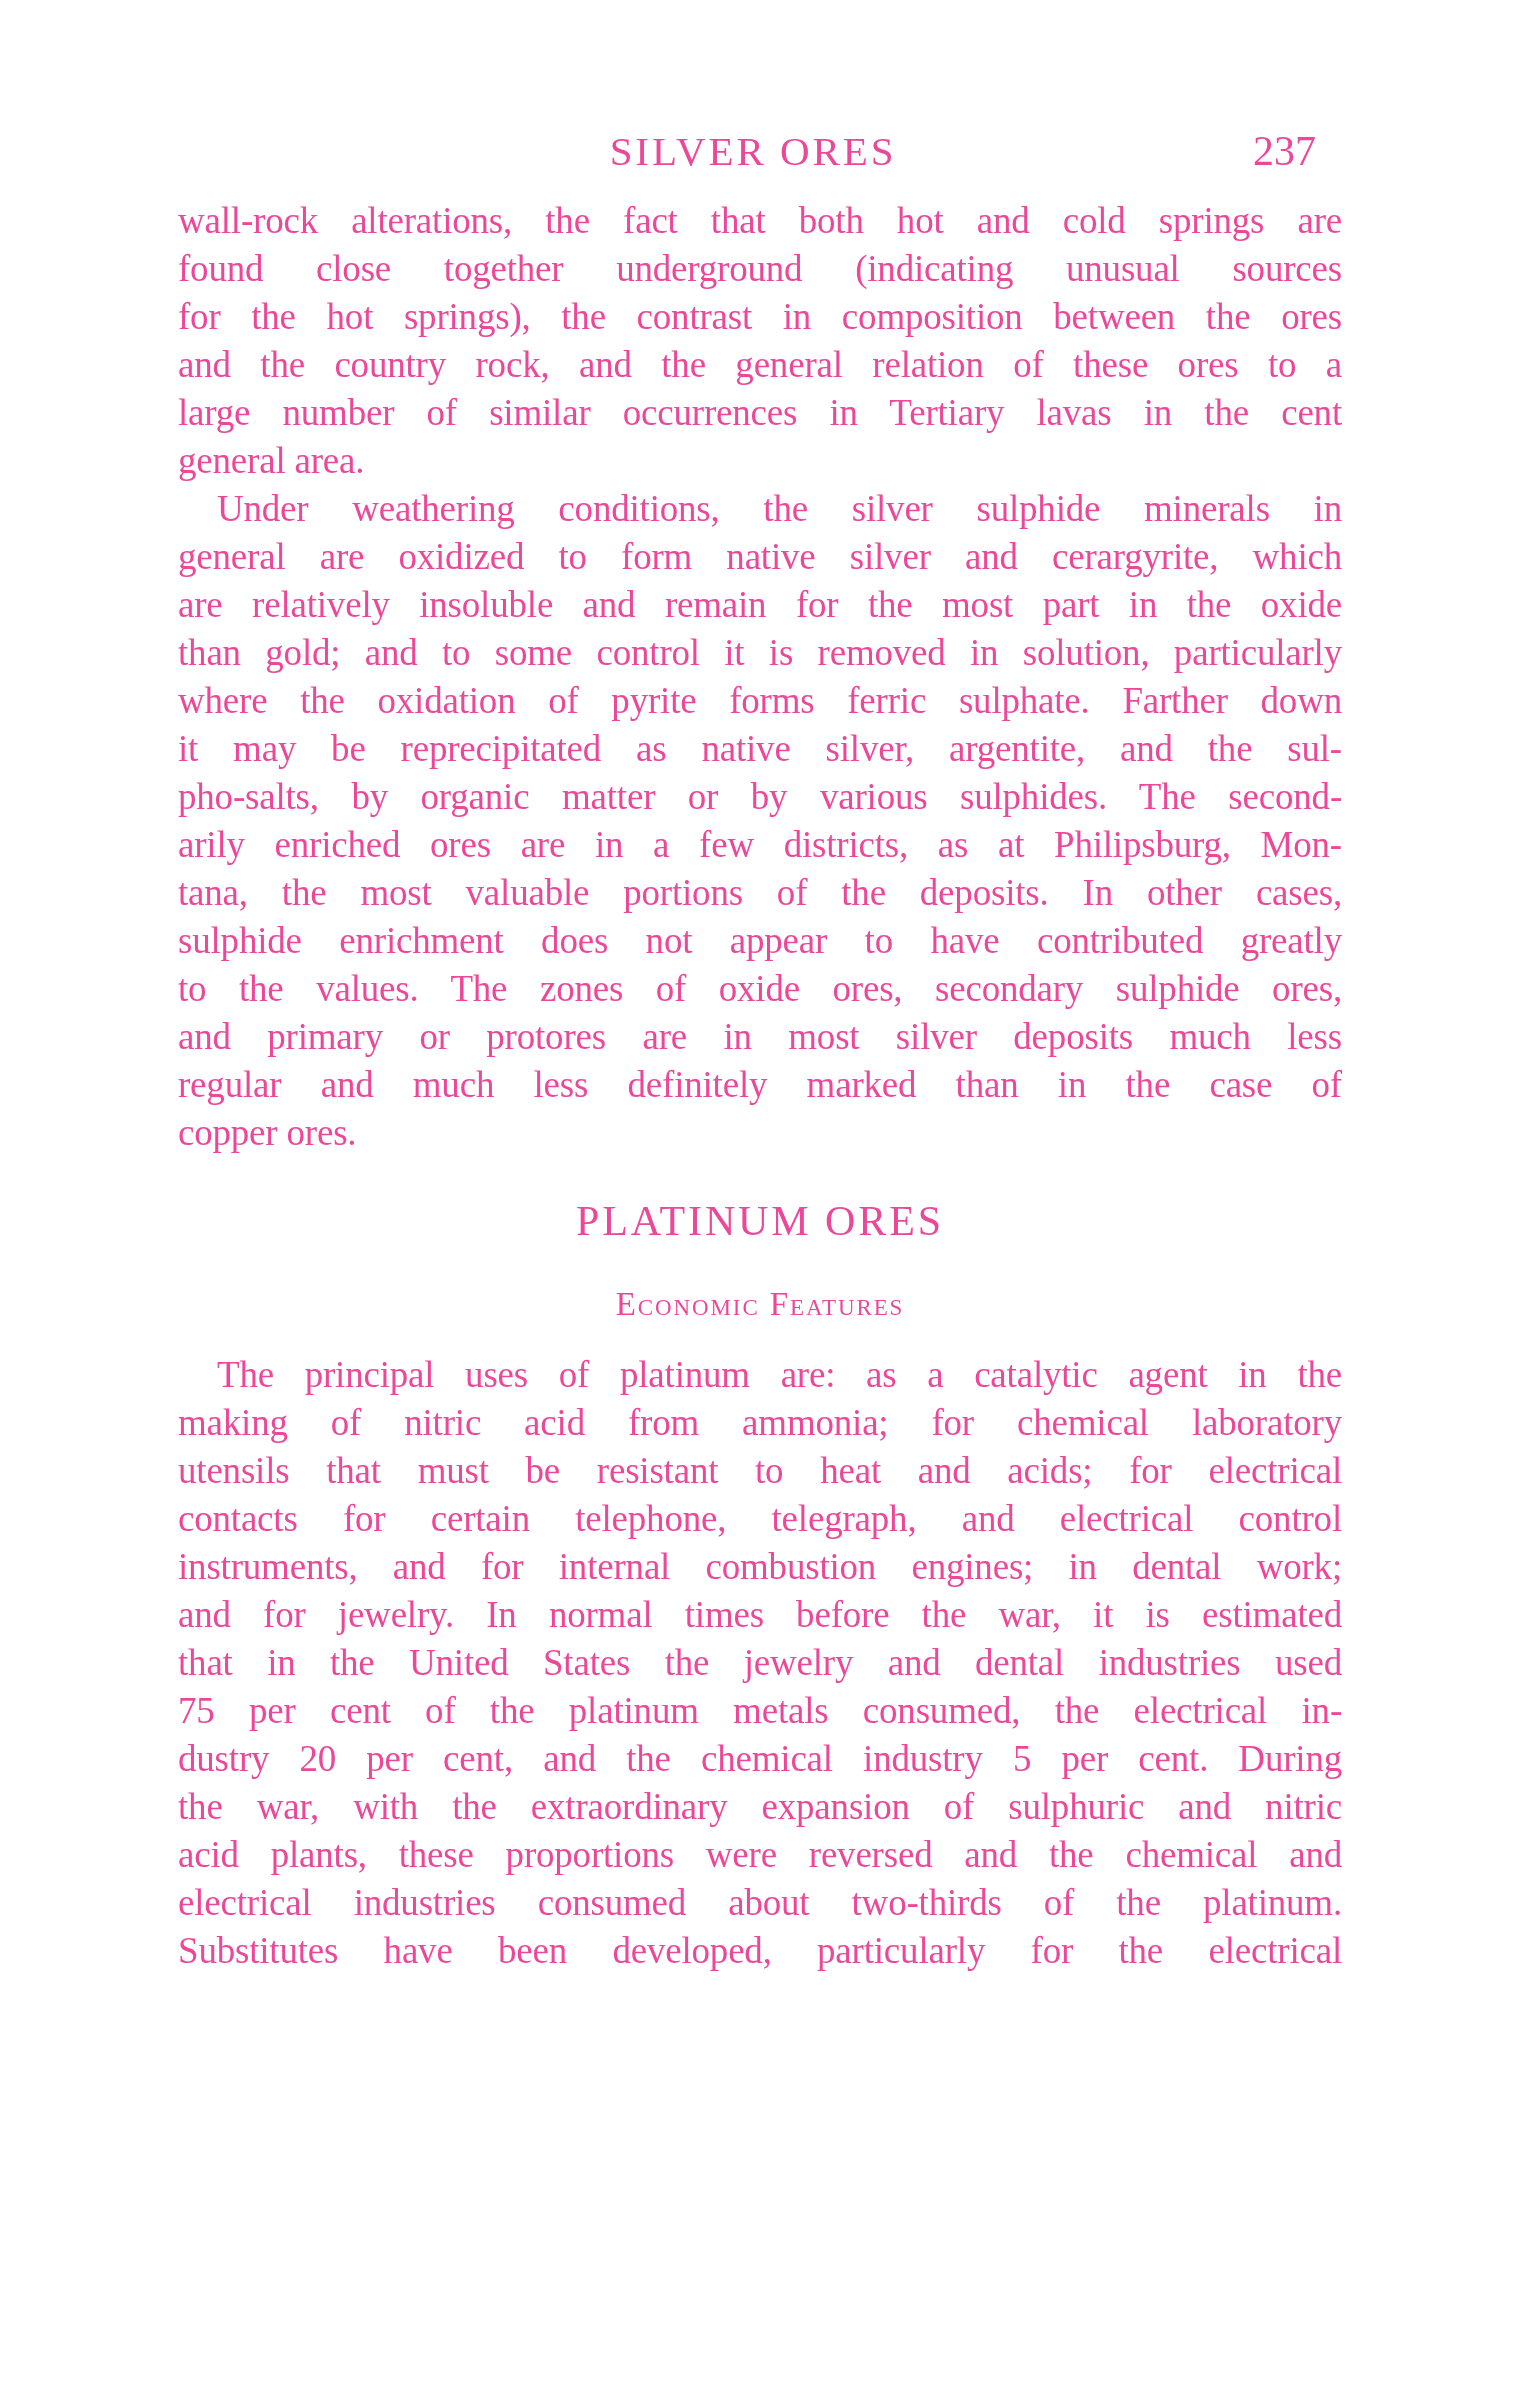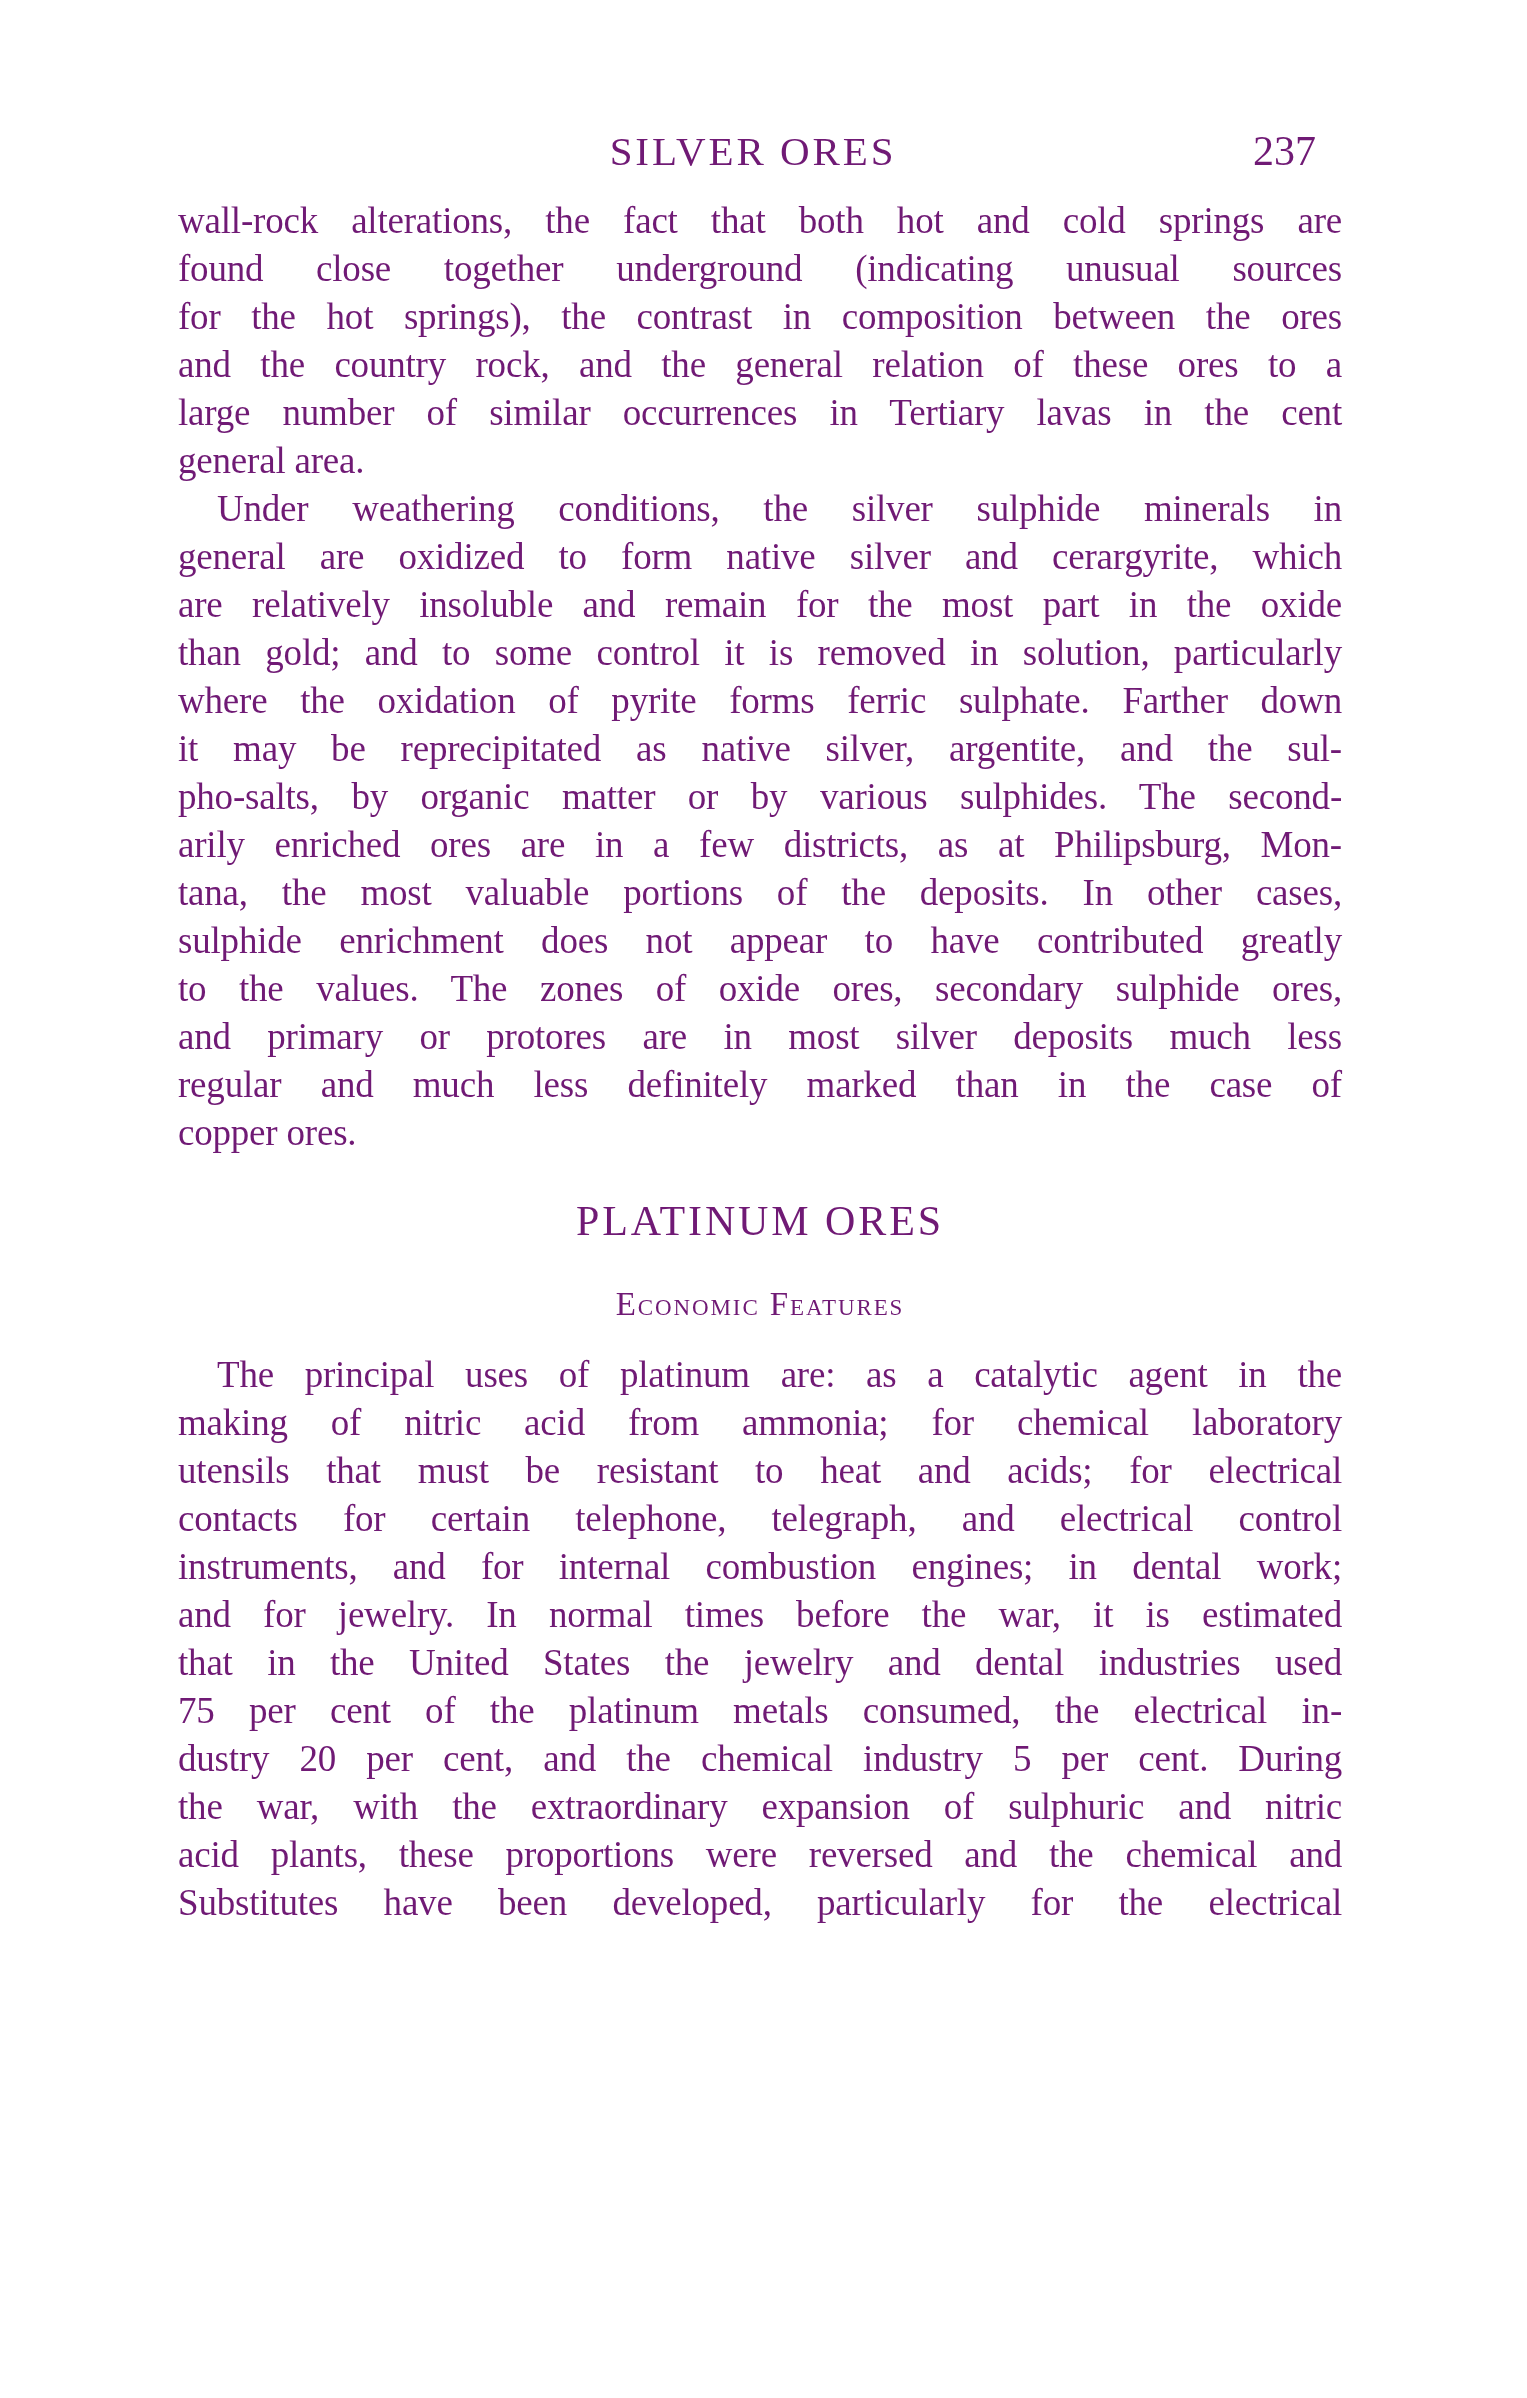--- a/index.html
+++ b/index.html
@@ -5,21 +5,21 @@
   html, body {
     margin: 0;
     padding: 0;
     background: #ffffff;
   }
   .page {
     position: relative;
     width: 1528px;
     height: 2399px;
     background: #ffffff;
-    color: #701a75;
+    color: #ec4899;
     font-family: "Liberation Serif", "DejaVu Serif", serif;
     overflow: hidden;
   }
   .page-header {
     position: absolute;
     top: 127px;
     left: 171px;
     width: 1164px;
     height: 48px;
   }
@@ -127,18 +127,19 @@
       <div class="line">making of nitric acid from ammonia; for chemical laboratory</div>
       <div class="line">utensils that must be resistant to heat and acids; for electrical</div>
       <div class="line">contacts for certain telephone, telegraph, and electrical control</div>
       <div class="line">instruments, and for internal combustion engines; in dental work;</div>
       <div class="line">and for jewelry. In normal times before the war, it is estimated</div>
       <div class="line">that in the United States the jewelry and dental industries used</div>
       <div class="line">75 per cent of the platinum metals consumed, the electrical in-</div>
       <div class="line">dustry 20 per cent, and the chemical industry 5 per cent. During</div>
       <div class="line">the war, with the extraordinary expansion of sulphuric and nitric</div>
       <div class="line">acid plants, these proportions were reversed and the chemical and</div>
+      <div class="line">electrical industries consumed about two-thirds of the platinum.</div>
       <div class="line">Substitutes have been developed, particularly for the electrical</div>
     </div>
 
   </div>
 </div>
 
 
 </body></html>

